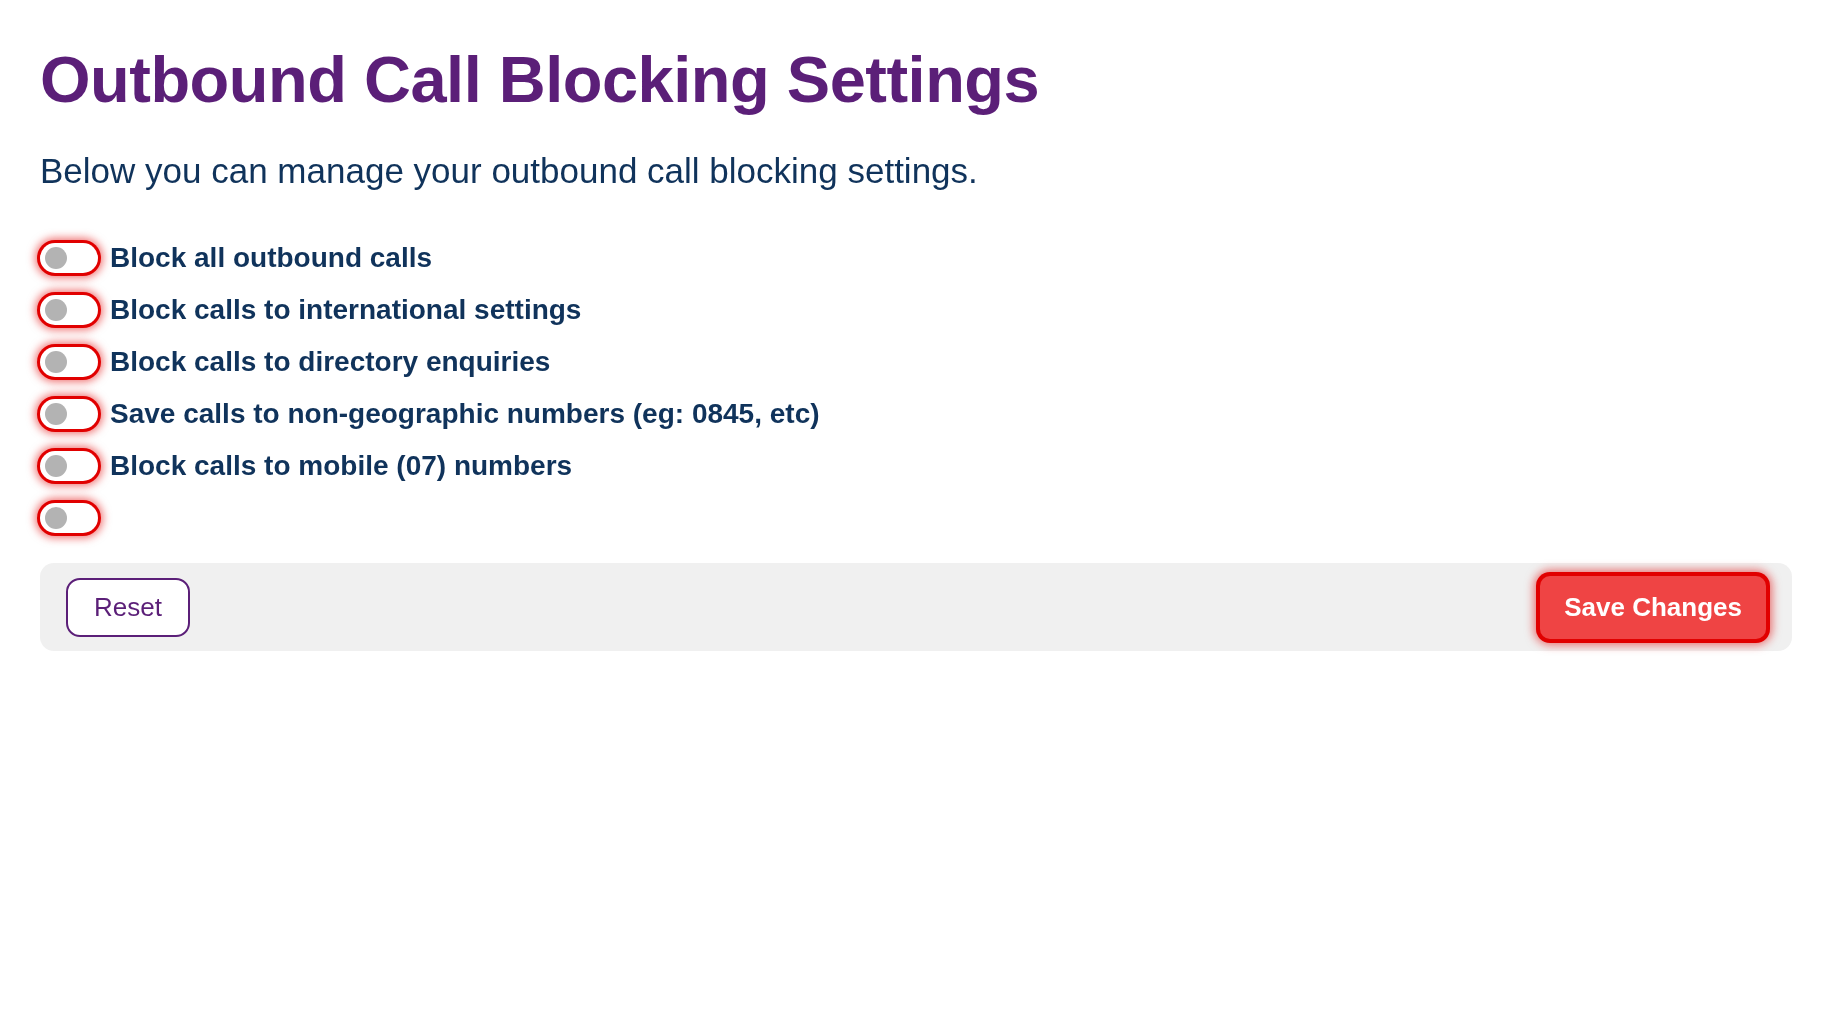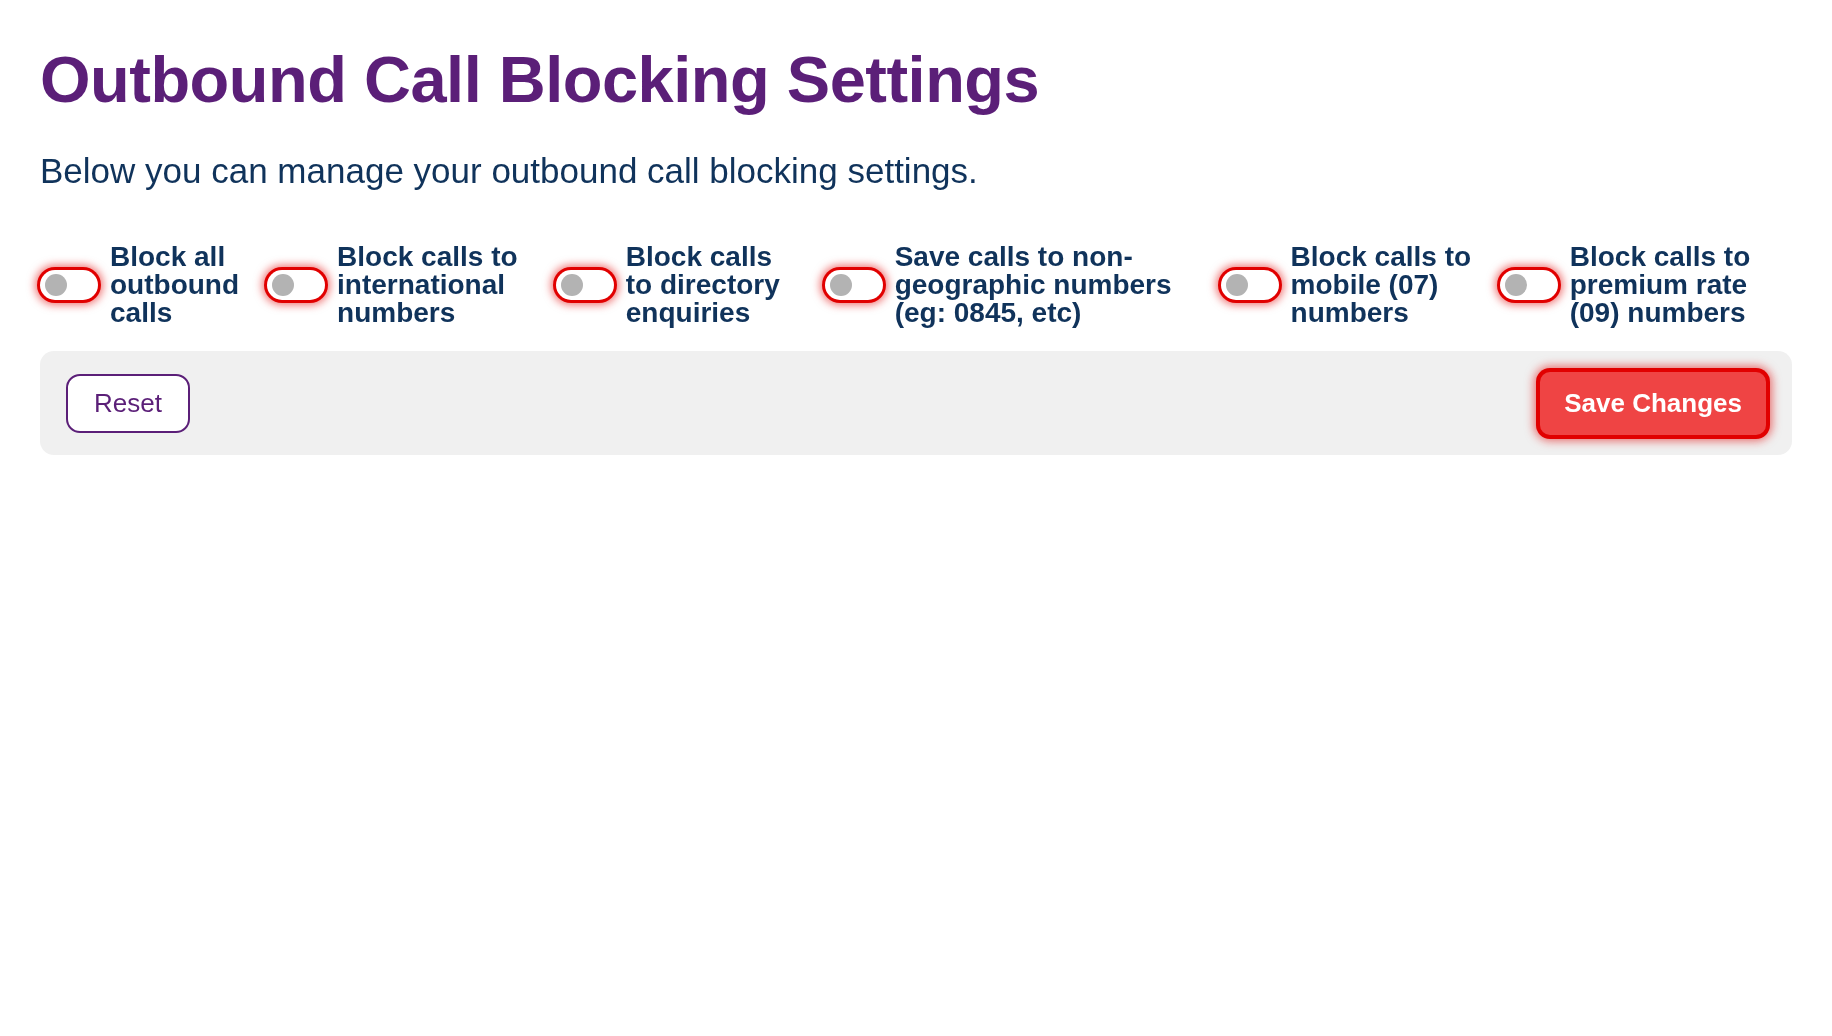--- a/index.html
+++ b/index.html
@@ -21,23 +21,23 @@
     margin-bottom: 34px;
   }
   .subtitle {
     color: #10335b;
     font-size: 35px;
     font-weight: 500;
     margin-bottom: 52px;
   }
   .options {
     display: flex;
-    flex-direction: row;
-    gap: 28px;
-    margin-bottom: 24px;
+    flex-direction: column;
+    gap: 22px;
+    margin-bottom: 30px;
   }
   .option-row {
     display: flex;
     align-items: center;
     gap: 12px;
   }
   .toggle {
     position: relative;
     width: 58px;
     height: 30px;
@@ -61,21 +61,21 @@
   }
   .option-label {
     color: #10335b;
     font-size: 28px;
     font-weight: 800;
     line-height: 1;
   }
   .footer-bar {
     background: #f0f0f0;
     border-radius: 14px;
-    height: 104px;
+    height: 88px;
     display: flex;
     align-items: center;
     justify-content: space-between;
     padding: 0 26px 0 26px;
   }
   .reset-btn {
     background: #ffffff;
     color: #5b1f78;
     font-size: 26px;
     font-weight: 500;
@@ -115,21 +115,21 @@
       <div class="toggle">
         <div class="toggle-knob"></div>
       </div>
       <span class="option-label">Block all outbound calls</span>
     </div>
 
     <div class="option-row">
       <div class="toggle">
         <div class="toggle-knob"></div>
       </div>
-      <span class="option-label">Block calls to international numbers</span>
+      <span class="option-label">Block calls to international settings</span>
     </div>
 
     <div class="option-row">
       <div class="toggle">
         <div class="toggle-knob"></div>
       </div>
       <span class="option-label">Block calls to directory enquiries</span>
     </div>
 
 
@@ -144,21 +144,20 @@
       <div class="toggle">
         <div class="toggle-knob"></div>
       </div>
       <span class="option-label">Block calls to mobile (07) numbers</span>
     </div>
 
     <div class="option-row">
       <div class="toggle">
         <div class="toggle-knob"></div>
       </div>
-      <span class="option-label">Block calls to premium rate (09) numbers</span>
     </div>
 
   </div>
 
   <div class="footer-bar">
     <button class="reset-btn">Reset</button>
     <button class="save-btn">Save Changes</button>
   </div>
 
 </div>

